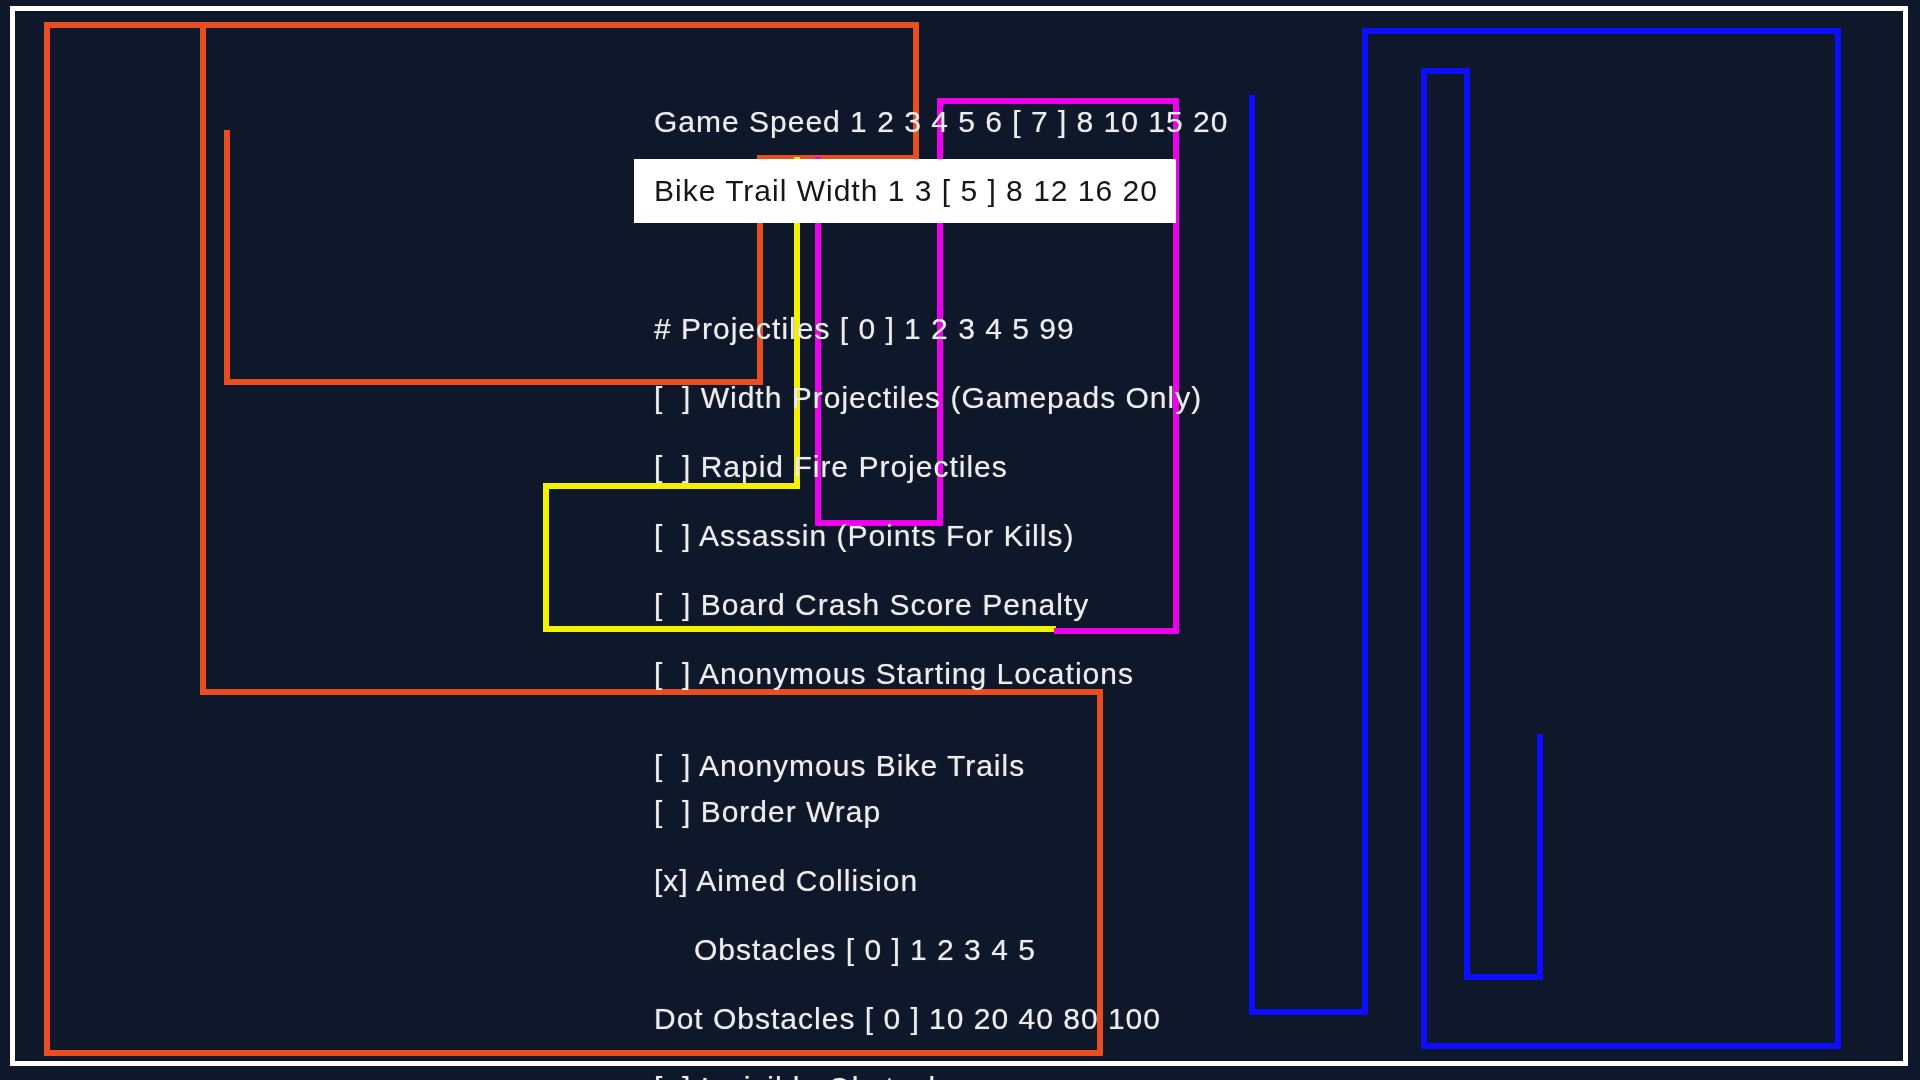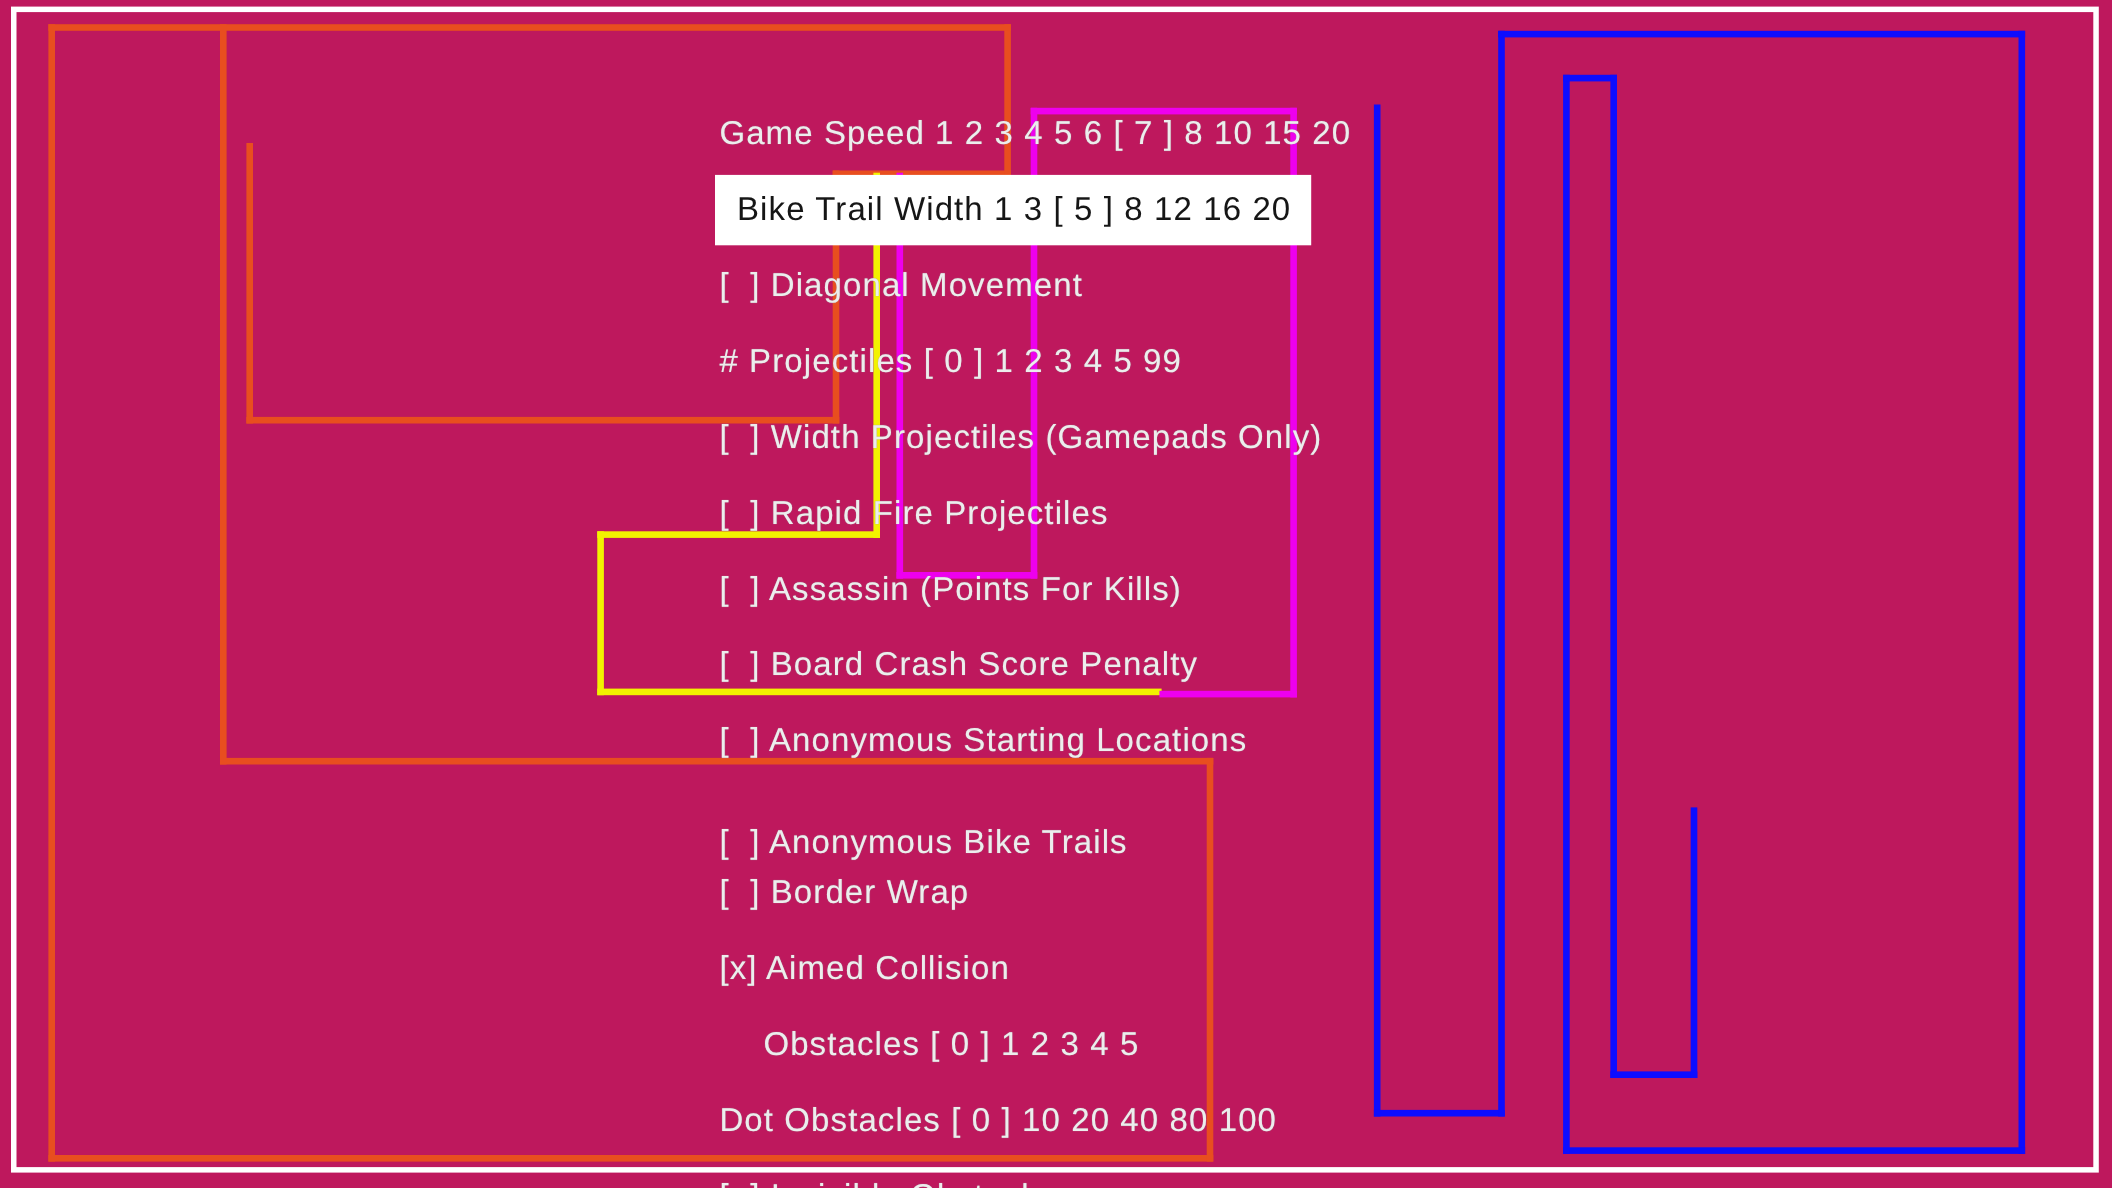--- a/index.html
+++ b/index.html
@@ -1,33 +1,33 @@
 <!DOCTYPE html>
 <html><head>
 <meta charset="utf-8">
 <style>
   html,body{margin:0;padding:0;background:#000;}
   #stage{
-    position:relative;width:1920px;height:1080px;background:#be185d;
+    position:relative;width:1920px;height:1080px;background:#0f172a;
     overflow:hidden;font-family:"Liberation Sans",sans-serif;
   }
   #border-frame{
     position:absolute;left:10px;top:6px;width:1898px;height:1060px;
     border:5px solid #fff;box-sizing:border-box;z-index:5;
   }
   .trail-seg{position:absolute;z-index:2;}
   #menu{position:absolute;left:0;top:0;width:100%;height:100%;z-index:10;}
   .menu-row{
     position:absolute;left:654px;height:64px;line-height:64px;
     font-size:30px;letter-spacing:1px;color:#EDEDED;white-space:pre;
     text-shadow:0 0 1px #9a9a9a;
   }
   .menu-row.selected{
     left:634px;background:#fff;color:#161616;
-    padding:0 18px 0 20px;text-shadow:none;margin-left:16px;
+    padding:0 18px 0 20px;text-shadow:none;
   }
 </style>
 </head>
 <body>
 
 <div id="stage">
   <div id="trails">
       <div class="trail-seg" style="background: rgb(232, 78, 31); left: 224px; top: 130px; width: 6px; height: 255px;"></div>
       <div class="trail-seg" style="background: rgb(232, 78, 31); left: 224px; top: 379px; width: 539px; height: 6px;"></div>
       <div class="trail-seg" style="background: rgb(232, 78, 31); left: 757px; top: 155px; width: 6px; height: 230px;"></div>
@@ -58,21 +58,20 @@
       <div class="trail-seg" style="background: rgb(13, 13, 255); left: 1421px; top: 68px; width: 6px; height: 981px;"></div>
       <div class="trail-seg" style="background: rgb(13, 13, 255); left: 1421px; top: 68px; width: 49px; height: 6px;"></div>
       <div class="trail-seg" style="background: rgb(13, 13, 255); left: 1464px; top: 68px; width: 6px; height: 912px;"></div>
       <div class="trail-seg" style="background: rgb(13, 13, 255); left: 1464px; top: 974px; width: 79px; height: 6px;"></div>
       <div class="trail-seg" style="background: rgb(13, 13, 255); left: 1537px; top: 734px; width: 6px; height: 246px;"></div>
     </div>
   <div id="border-frame"></div>
   <div id="menu">
       <div class="menu-row" style="top: 90px;">Game Speed 1 2 3 4 5 6 [ 7 ] 8 10 15 20</div>
       <div class="menu-row selected" style="top: 159px;">Bike Trail Width 1 3 [ 5 ] 8 12 16 20</div>
-      <div class="menu-row" style="top: 228px;">[  ] Diagonal Movement</div>
       <div class="menu-row" style="top: 297px;"># Projectiles [ 0 ] 1 2 3 4 5 99</div>
       <div class="menu-row" style="top: 366px;">[  ] Width Projectiles (Gamepads Only)</div>
       <div class="menu-row" style="top: 435px;">[  ] Rapid Fire Projectiles</div>
       <div class="menu-row" style="top: 504px;">[  ] Assassin (Points For Kills)</div>
       <div class="menu-row" style="top: 573px;">[  ] Board Crash Score Penalty</div>
       <div class="menu-row" style="top: 642px;">[  ] Anonymous Starting Locations</div>
       <div class="menu-row" style="top: 734px;">[  ] Anonymous Bike Trails</div>
       <div class="menu-row" style="top: 780px;">[  ] Border Wrap</div>
       <div class="menu-row" style="top: 849px;">[x] Aimed Collision</div>
       <div class="menu-row" style="top: 918px; margin-left: 40px;">Obstacles [ 0 ] 1 2 3 4 5</div>

